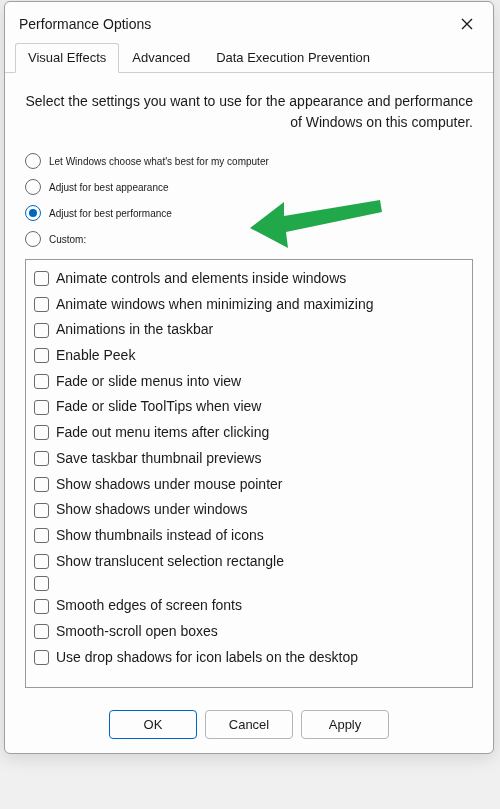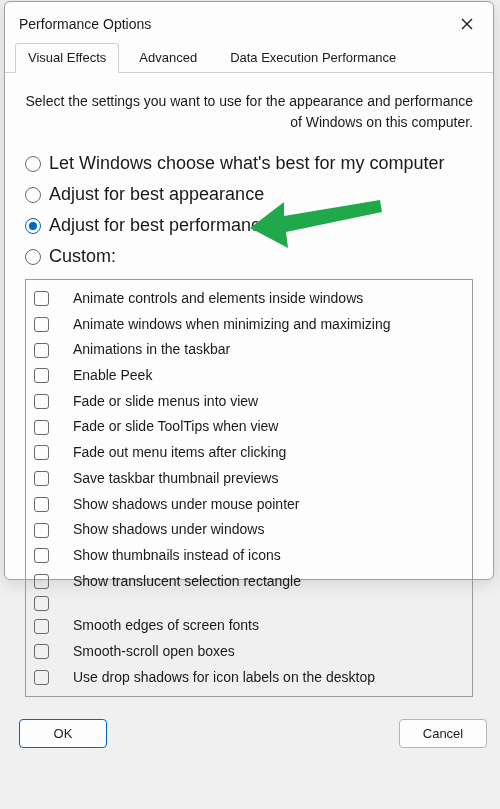--- a/index.html
+++ b/index.html
@@ -8,21 +8,21 @@
       font-size: 13px;
       background: #f0f0f0;
       width: 500px;
       height: 809px;
       overflow: hidden;
       color: #1a1a1a;
       position: relative;
     }
     .dialog {
       width: 490px;
-      height: 579px;
+      height: 753px;
       background: #fdfdfd;
       border: 1px solid #a0a0a0;
       border-radius: 6px;
       margin: 1px 4px;
       display: flex;
       flex-direction: column;
       box-shadow: 0 4px 18px rgba(0,0,0,0.12);
     }
     .titlebar {
       display: flex;
@@ -40,21 +40,20 @@
       align-items: center;
       justify-content: center;
       font-size: 15px;
       cursor: default;
     }
     .tabs {
       display: flex;
       border-bottom: 1px solid #cfcfcf;
       padding: 0 10px;
       position: relative;
-      gap: 7px;
     }
     .tab {
       padding: 6px 12px 7px 12px;
       font-size: 13px;
       position: relative;
       top: 1px;
       border: 1px solid transparent;
       cursor: default;
     }
     .tab.active {
@@ -73,21 +72,21 @@
     .intro {
       margin-bottom: 20px;
       line-height: 1.5;
       font-size: 14px;
     }
     .radios {
       display: flex;
       flex-direction: column;
       gap: 10px;
       margin-bottom: 8px;
-      font-size: 18px;
+      font-size: 10px;
     }
     .radio-row {
       display: flex;
       align-items: center;
       gap: 8px;
     }
     .radio {
       width: 16px;
       height: 16px;
       border: 1.5px solid #6a6a6a;
@@ -108,37 +107,37 @@
     .listbox {
       border: 1px solid #9a9a9a;
       padding: 6px 8px 6px 8px;
       margin-top: 4px;
       flex: 1;
       overflow: hidden;
     }
     .check-row {
       display: flex;
       align-items: center;
-      gap: 24px;
+      gap: 7px;
       padding: 2px 0;
       font-size: 14px;
       line-height: 1.55;
     }
     .checkbox {
       width: 15px;
       height: 15px;
       border: 1.3px solid #6a6a6a;
       border-radius: 3px;
       flex-shrink: 0;
     }
     .button-bar {
       display: flex;
-      justify-content: space-between;
+      justify-content: center;
       gap: 8px;
-      padding: 12px 6px 14px 14px;
+      padding: 12px 14px 14px 14px;
     }
     .btn {
       min-width: 88px;
       padding: 6px 14px;
       border: 1px solid #b5b5b5;
       border-radius: 4px;
       background: #fdfdfd;
       font-size: 13px;
       text-align: center;
       cursor: default;
@@ -168,21 +167,21 @@
   </div>
 
   <div class="tabs">
     <div class="tab active">
       <span>Visual Effects</span>
     </div>
     <div class="tab">
       <span>Advanced</span>
     </div>
     <div class="tab">
-      <span>Data Execution Performance</span>
+      <span>Data Execution Prevention</span>
     </div>
   </div>
 
   <div class="content">
 
     <div class="intro">Select the settings you want to use for the appearance and performance of Windows on this computer.</div>
 
     <div class="radios">
       <label class="radio-row">
         <span class="radio"></span>
@@ -266,20 +265,21 @@
           <span class="checkbox"></span>
           <span>Use drop shadows for icon labels on the desktop</span>
         </div>
     </div>
 
   </div>
 
   <div class="button-bar">
     <div class="btn primary">OK</div>
     <div class="btn">Cancel</div>
+    <div class="btn">Apply</div>
   </div>
 
 </div>
 
 <svg class="arrow-annotation" width="150" height="70" viewBox="0 0 150 70">
   <g fill="#21a84a">
     <polygon points="0,40 34,14 34,28 130,12 132,24 36,44 38,60"></polygon>
   </g>
 </svg>
 

